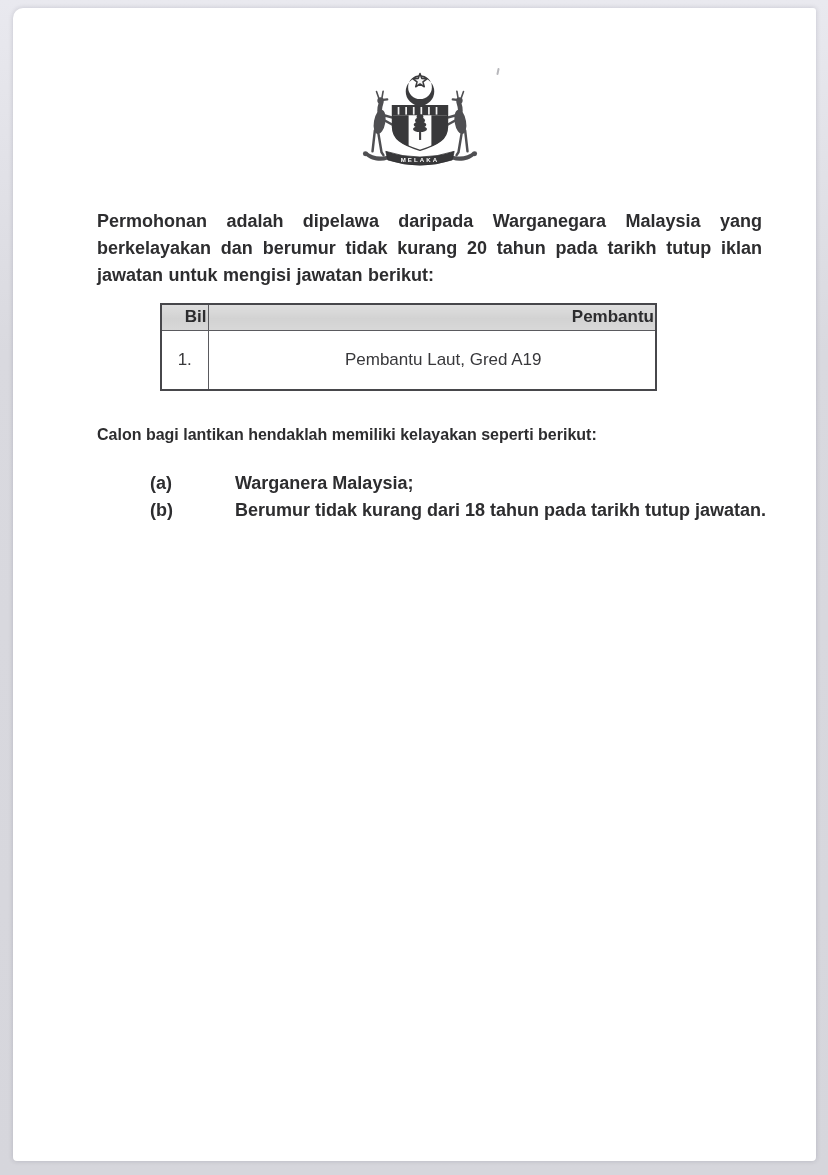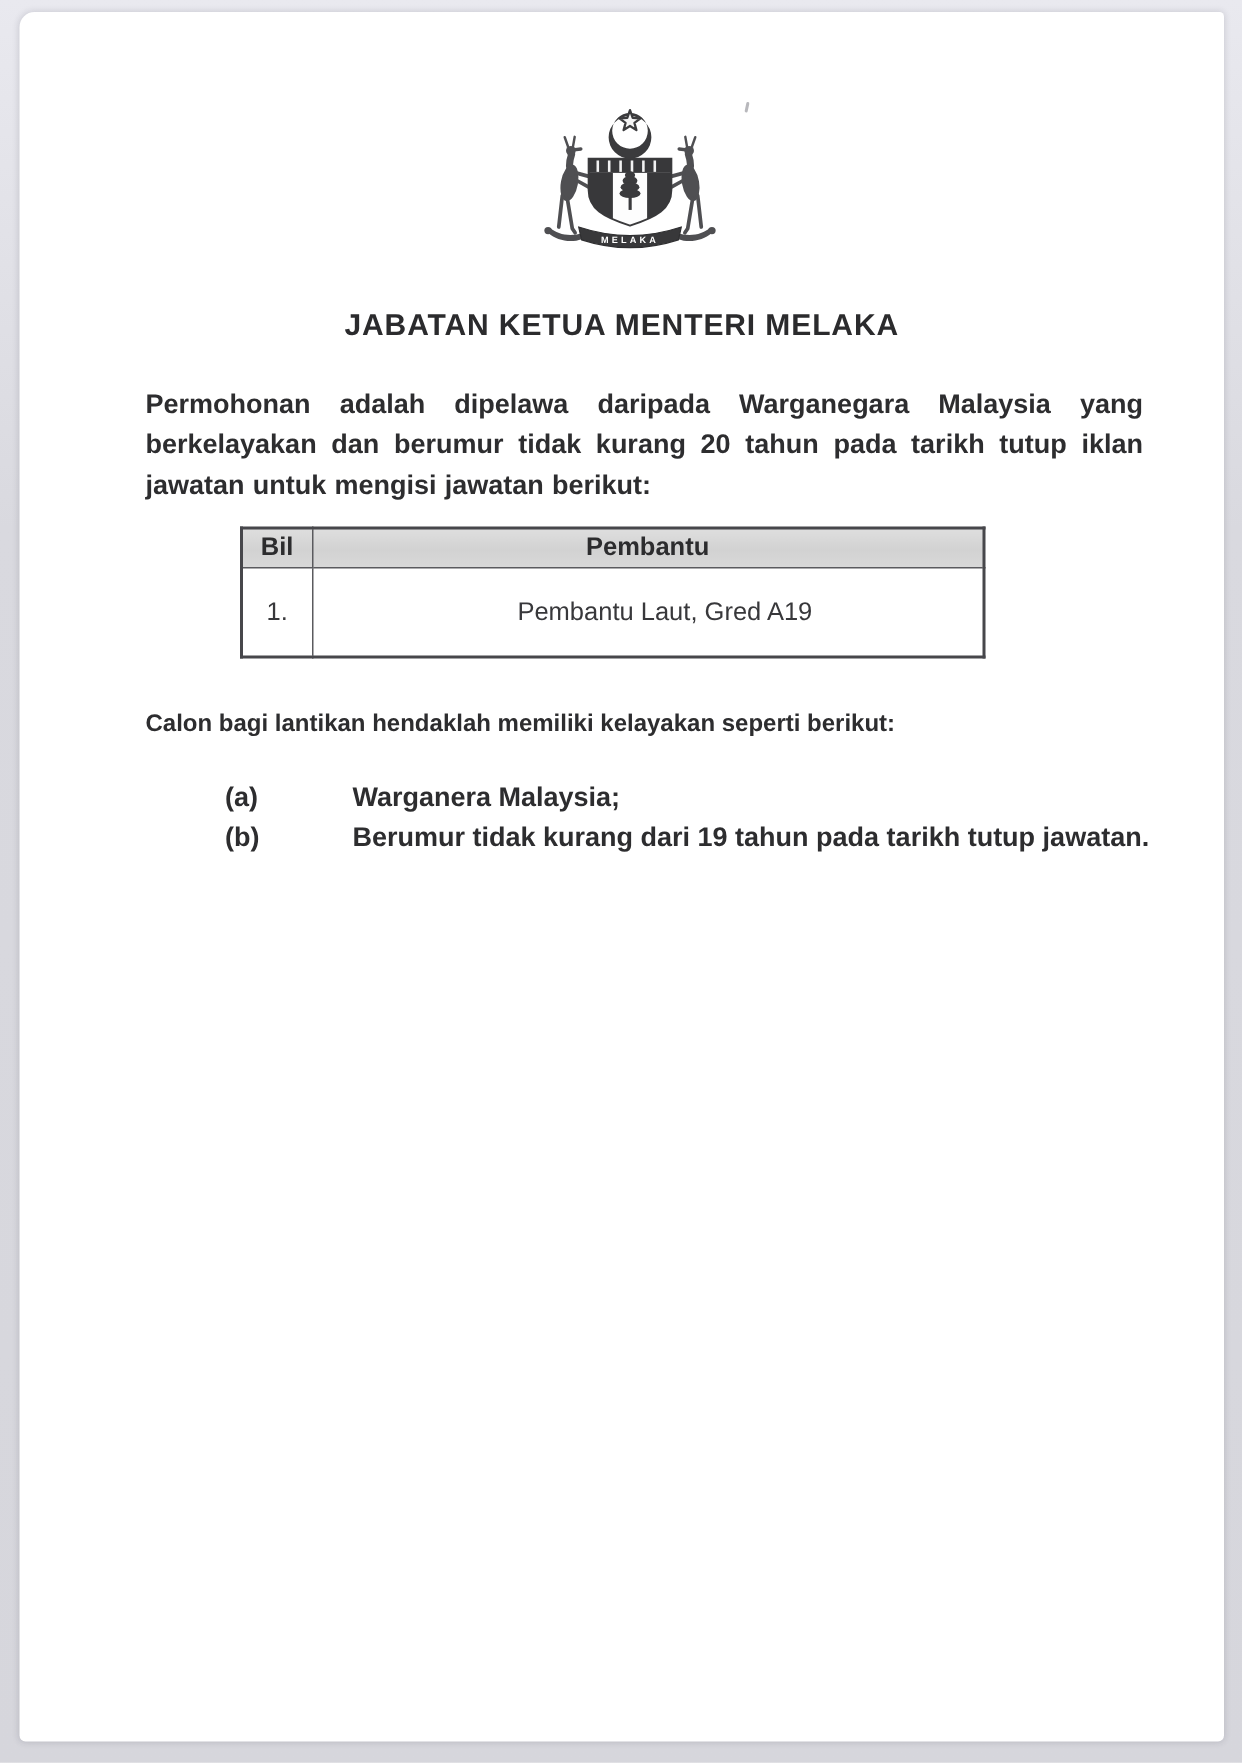--- a/index.html
+++ b/index.html
@@ -66,21 +66,21 @@
     border: 2px solid #47474b;
   }
   table.vacancy th, table.vacancy td {
     border: 1px solid #5a5a5e;
   }
   table.vacancy th {
     height: 26px;
     background: linear-gradient(180deg, #dedede 0%, #d2d2d2 55%, #d8d8d8 100%);
     font-size: 17px;
     font-weight: bold;
-    text-align: center;
+    text-align: right;
     color: #2c2c2e;
   }
   table.vacancy td {
     height: 60px;
     font-size: 17px;
     font-weight: normal;
     color: #38383b;
     vertical-align: middle;
   }
   .col-bil { width: 47px; }
@@ -174,21 +174,20 @@
         </g>
       </g>
 
       <g>
         <path d="M44,93 Q80,105 116,93 L114,102 Q80,113 46,102 Z" fill="#2c2c2e" stroke="#232325" stroke-width="0.8"></path>
         <text x="80" y="104.3" text-anchor="middle" font-family="Liberation Sans, DejaVu Sans, sans-serif" font-size="6.4" font-weight="bold" letter-spacing="2.2" fill="#ffffff">MELAKA</text>
       </g>
     </svg>
   </div>
 
-  <div class="doc-title">JABATAN KETUA MENTERI MELAKA</div>
 
 
   <p class="intro">Permohonan adalah dipelawa daripada Warganegara Malaysia yang berkelayakan dan berumur tidak kurang 20 tahun pada tarikh tutup iklan jawatan untuk mengisi jawatan berikut:</p>
 
   <table class="vacancy">
     <thead>
       <tr>
         <th class="col-bil">Bil</th>
         <th>Pembantu</th>
       </tr>
@@ -203,17 +202,17 @@
 
   <div class="req-heading">Calon bagi lantikan hendaklah memiliki kelayakan seperti berikut:</div>
 
   <div class="req-list">
     <div class="req-item">
       <span class="req-label">(a)</span>
       <span class="req-text">Warganera Malaysia;</span>
     </div>
     <div class="req-item">
       <span class="req-label">(b)</span>
-      <span class="req-text">Berumur tidak kurang dari 19 tahun pada tarikh tutup jawatan.</span>
+      <span class="req-text">Berumur tidak kurang dari 18 tahun pada tarikh tutup jawatan.</span>
     </div>
   </div>
 
 </div>
 
 </body></html>

